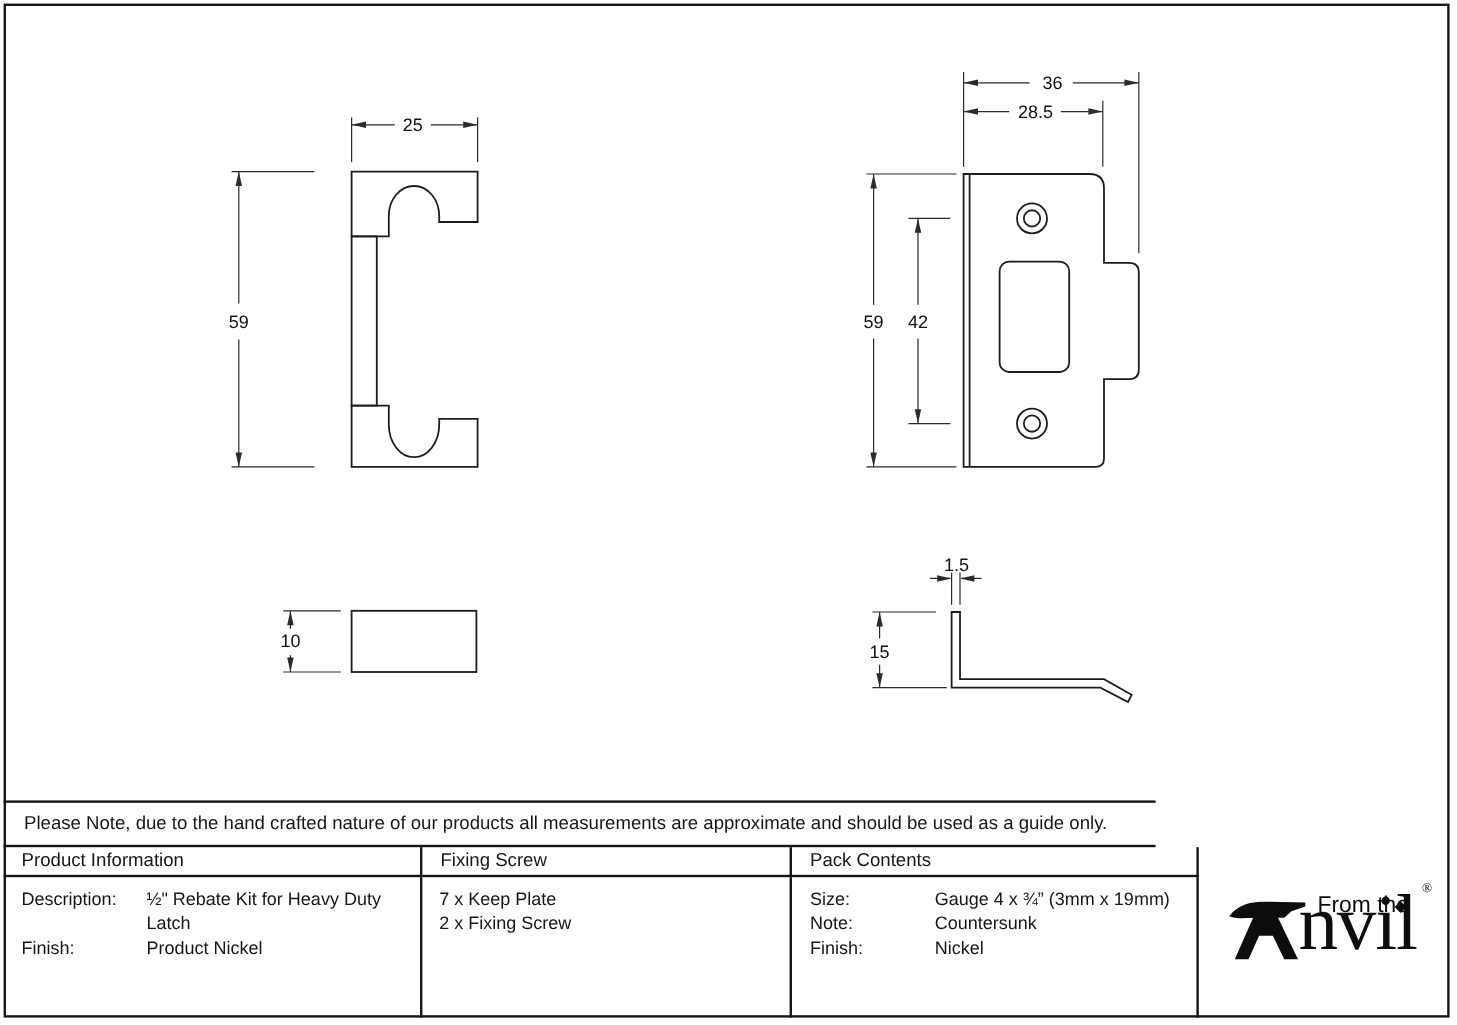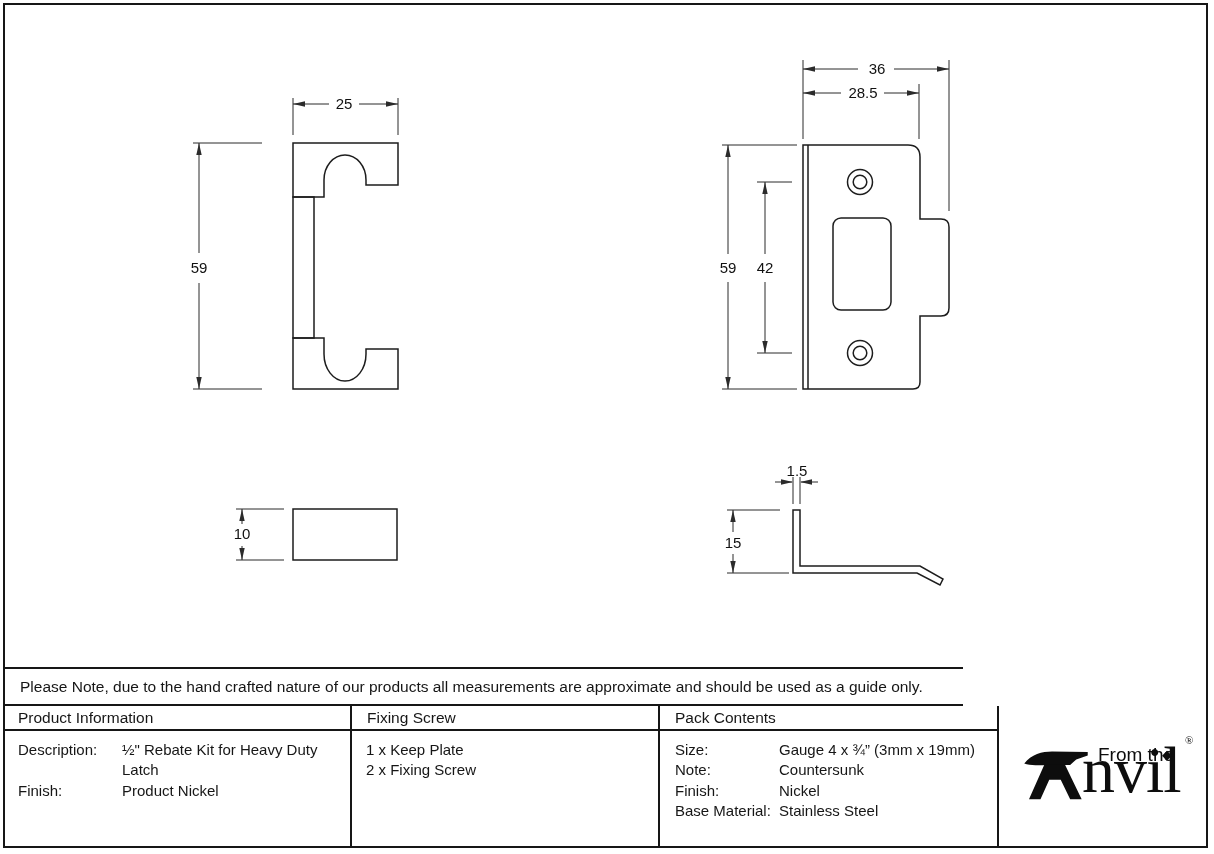--- a/index.html
+++ b/index.html
@@ -144,35 +144,31 @@
       <span class="lbl">Description:</span>
       <span>½" Rebate Kit for Heavy Duty Latch</span>
     </div>
     <div class="row">
       <span class="lbl">Finish:</span>
       <span>Product Nickel</span>
     </div>
   </div>
 
   <div class="bcell pack" style="padding-left:14px;">
-    <div class="row">1 x Keep Plate</div>
+    <div class="row">7 x Keep Plate</div>
     <div class="row">2 x Fixing Screw</div>
   </div>
 
   <div class="bcell">
     <div class="row">
       <span class="lbl">Size:</span>
       <span>Gauge 4 x ¾” (3mm x 19mm)</span>
     </div>
     <div class="row">
       <span class="lbl">Note:</span>
       <span>Countersunk</span>
     </div>
     <div class="row">
       <span class="lbl">Finish:</span>
       <span>Nickel</span>
     </div>
-    <div class="row">
-      <span class="lbl">Base Material:</span>
-      <span>Stainless Steel</span>
-    </div>
   </div>
 </div>
 
 </body></html>

